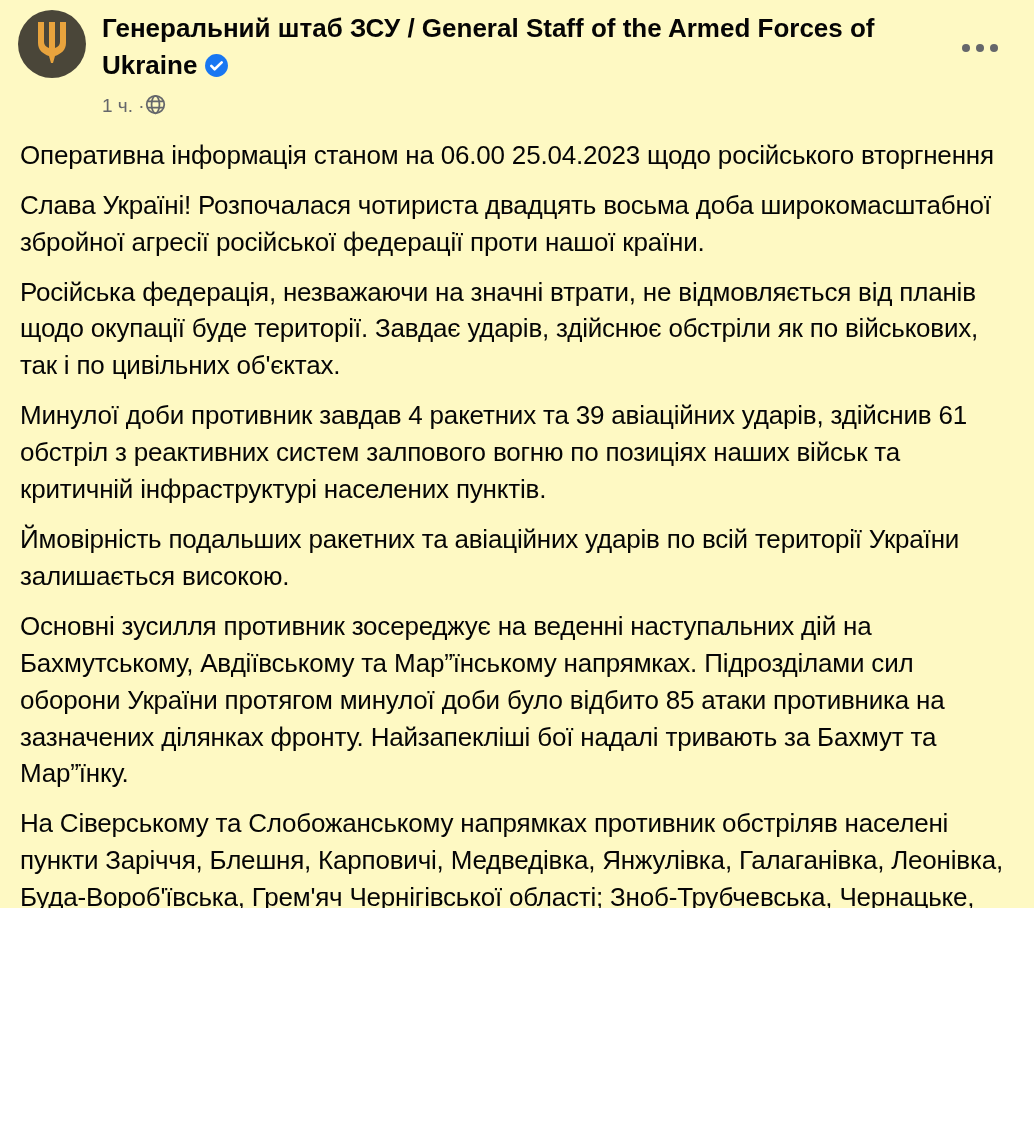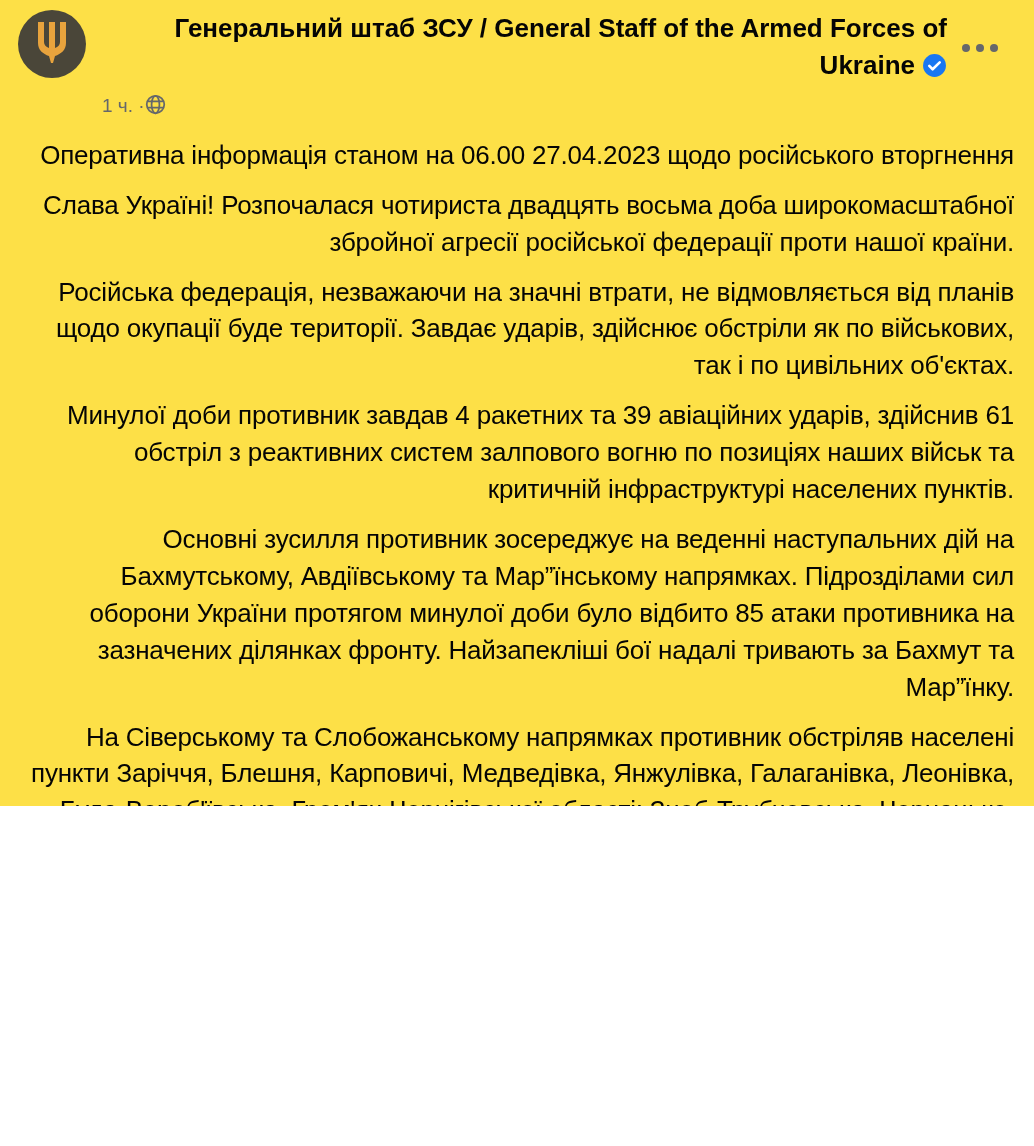--- a/index.html
+++ b/index.html
@@ -5,24 +5,23 @@
   * { box-sizing: border-box; margin: 0; padding: 0; }
   html, body { background: #ffffff; }
   body {
     width: 1034px;
     height: 1146px;
     overflow: hidden;
     font-family: "Liberation Sans", "DejaVu Sans", sans-serif;
   }
   .post {
     width: 1034px;
-    height: 806px;
-    background: #fde047;
+    height: 908px;
+    background: #fef9c3;
     overflow: hidden;
-    text-align: right;
   }
   .post-header {
     display: flex;
     align-items: flex-start;
     padding: 10px 16px 0 18px;
   }
   .avatar {
     flex: 0 0 auto;
     width: 68px;
     height: 68px;
@@ -128,21 +127,22 @@
 
     <button class="more-btn" aria-label="More options">
       <span class="dot"></span>
       <span class="dot"></span>
       <span class="dot"></span>
     </button>
 
   </header>
 
   <div class="post-body">
-    <p>Оперативна інформація станом на 06.00 27.04.2023 щодо російського вторгнення</p>
+    <p>Оперативна інформація станом на 06.00 25.04.2023 щодо російського вторгнення</p>
     <p>Слава Україні! Розпочалася чотириста двадцять восьма доба широкомасштабної збройної агресії російської федерації проти нашої країни.</p>
     <p>Російська федерація, незважаючи на значні втрати, не відмовляється від планів щодо окупації буде території. Завдає ударів, здійснює обстріли як по військових, так і по цивільних об'єктах.</p>
     <p>Минулої доби противник завдав 4 ракетних та 39 авіаційних ударів, здійснив 61 обстріл з реактивних систем залпового вогню по позиціях наших військ та критичній інфраструктурі населених пунктів.</p>
+    <p>Ймовірність подальших ракетних та авіаційних ударів по всій території України залишається високою.</p>
     <p>Основні зусилля противник зосереджує на веденні наступальних дій на Бахмутському, Авдіївському та Мар”їнському напрямках. Підрозділами сил оборони України протягом минулої доби було відбито 85 атаки противника на зазначених ділянках фронту. Найзапекліші бої надалі тривають за Бахмут та Мар”їнку.</p>
     <p>На Сіверському та Слобожанському напрямках противник обстріляв населені пункти Заріччя, Блешня, Карповичі, Медведівка, Янжулівка, Галаганівка, Леонівка, Буда-Вороб'ївська, Грем'яч Чернігівської області; Зноб-Трубчевська, Чернацьке, Середина-Буда, Бачівськ, Сидорівка, Кореньок, Ходине, Шпиль та</p>
   </div>
 
 </div>
 
 </body></html>

